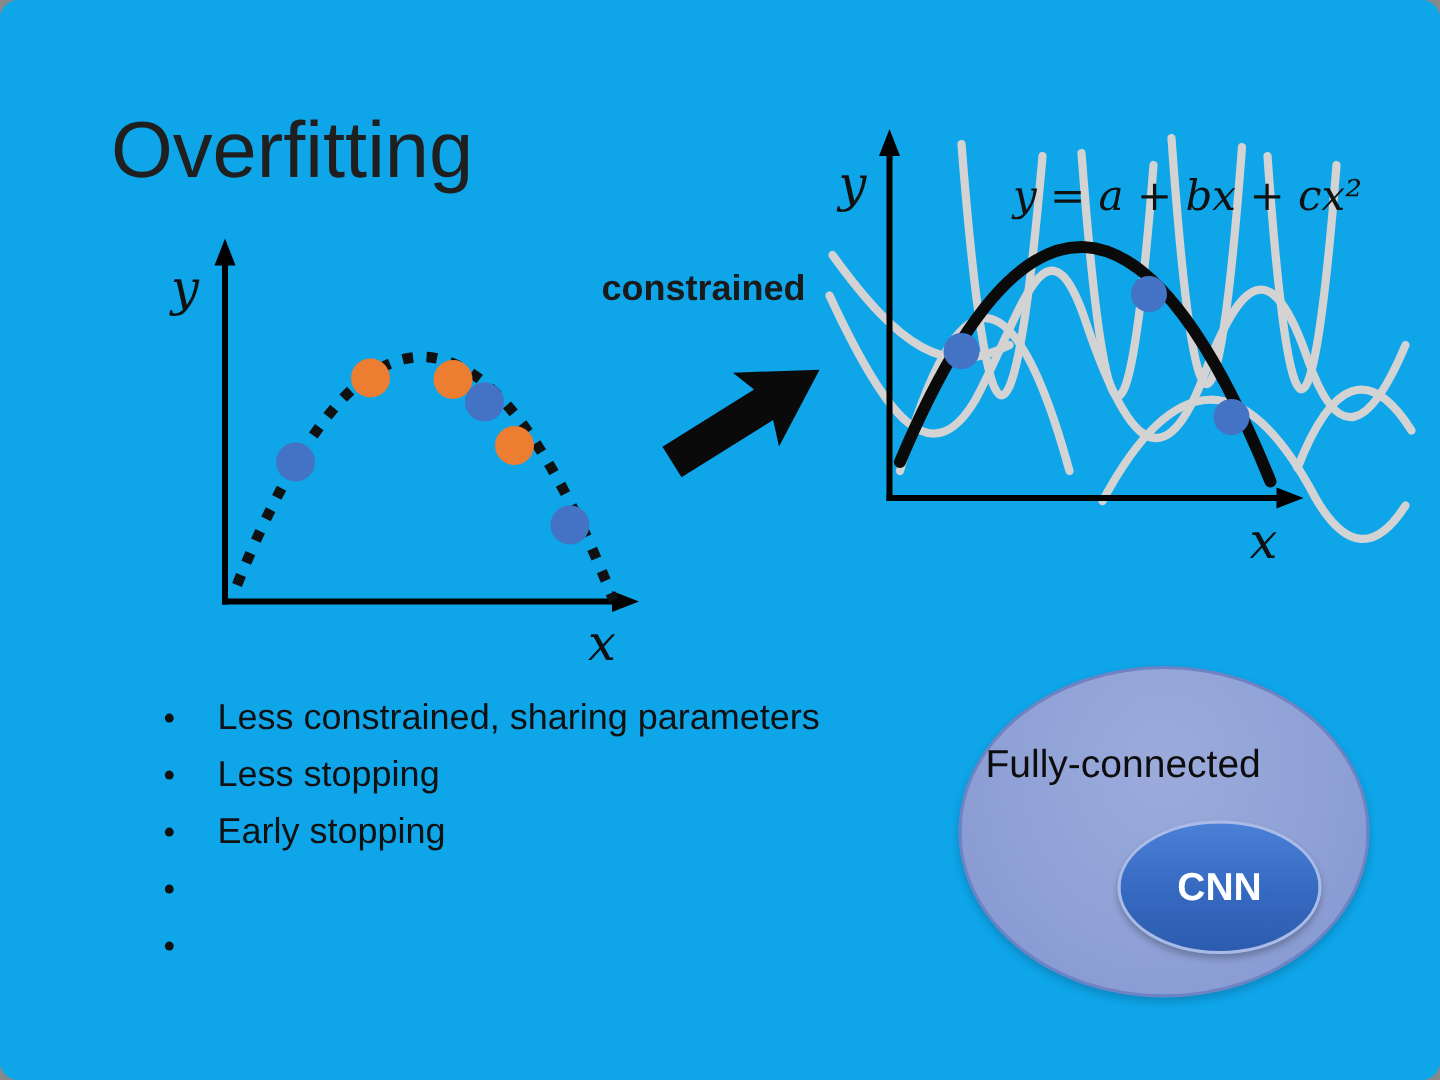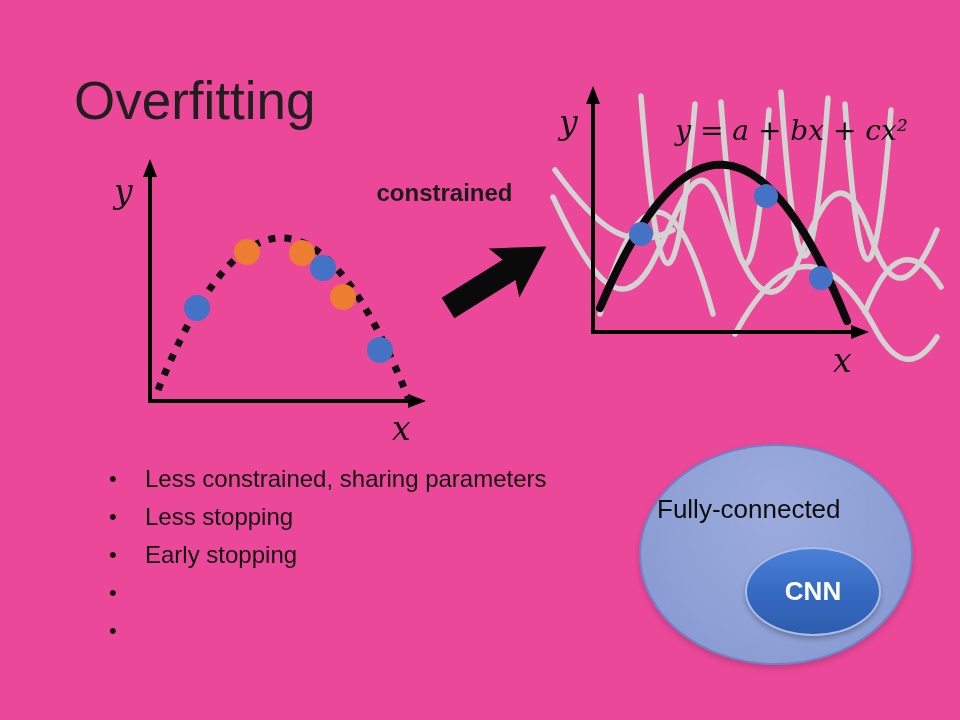--- a/index.html
+++ b/index.html
@@ -1,31 +1,31 @@
 <!DOCTYPE html>
 <html><head>
 <meta charset="utf-8">
 <style>
   html,body { margin:0; padding:0; background:#888; }
   .slide {
     position:relative; width:960px; height:720px; margin:0 auto;
-    background:#ec4899; overflow:hidden;
-    font-family:"Liberation Sans", sans-serif; color:#1a1a1a;
+    background:#0ea5e9; overflow:hidden;
+    font-family:"Liberation Sans", sans-serif; color:#1a1a1a;border-radius:12px;
   }
   .abs { position:absolute; }
 
   .title {
     left:74px; top:72px; font-size:53px; font-weight:400;
     color:#1f1f1f; letter-spacing:0px; line-height:1.1;
   }
 
   .serif-math { font-family:"DejaVu Serif", serif; font-style:italic; }
 
   
-  .xform-label { left:352px; top:174px; width:185px; text-align:center; font-size:24px; line-height:1.55; }
+  .xform-label { left:352px; top:174px; width:185px; text-align:right; font-size:24px; line-height:1.55; }
   .xform-label .b { font-weight:700; }
 
   
   .equation {
     left:628px; top:114px; width:280px; text-align:right;
     font-size:28px; color:#111;
   }
 
   
   .bullets { left:103px; top:460px; width:560px; list-style:none; margin:0; padding:0; }

